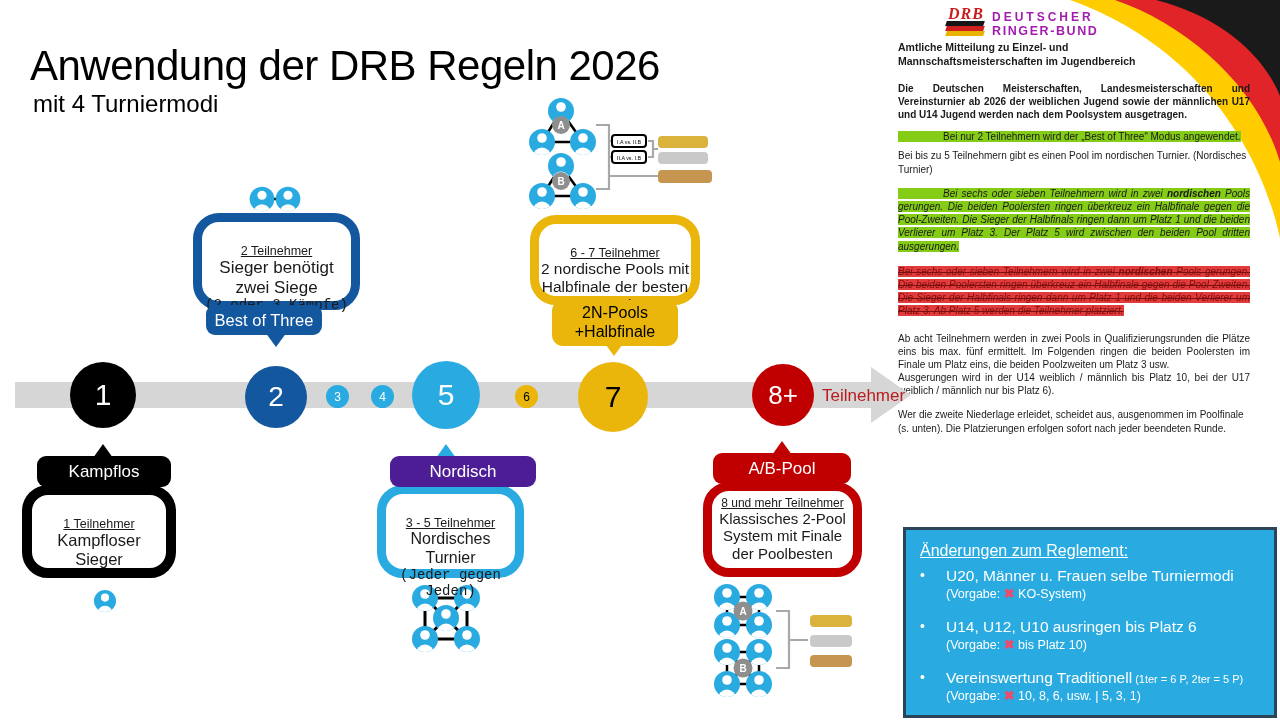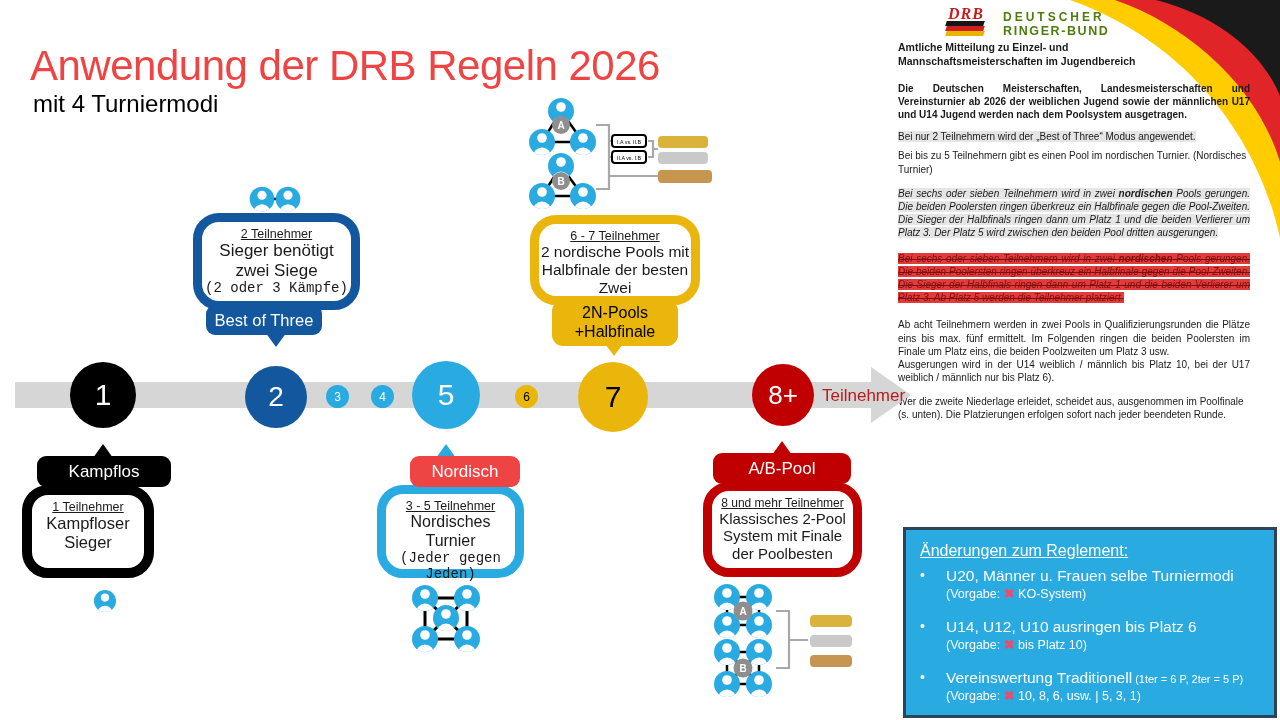--- a/index.html
+++ b/index.html
@@ -1,47 +1,47 @@
 <!DOCTYPE html>
 <html><head>
 <meta charset="utf-8">
 <style>
   * { margin:0; padding:0; box-sizing:border-box; }
   html,body { width:1280px; height:720px; overflow:hidden; background:#fff;
               font-family:"Liberation Sans", sans-serif; }
   .slide { position:relative; width:1280px; height:720px; background:#fff; overflow:hidden; }
 
   
-  .title    { position:absolute; left:30px; top:42px; font-size:42px; color:#ef4444; letter-spacing:-0.5px; }
+  .title    { position:absolute; left:30px; top:42px; font-size:42px; color:#000000; letter-spacing:-0.5px; }
   .subtitle { position:absolute; left:33px; top:90px; font-size:24px; color:#000; }
 
   
   .swoosh { position:absolute; right:0; top:0; }
 
   
   .logo { position:absolute; left:898px; top:8px; width:190px; height:32px;margin-left:44px; }
   .logo-flag { position:absolute; left:4px; top:0; width:40px; height:30px; }
   .logo-abbr { position:absolute; left:2px; top:-3px; font-family:"Liberation Serif", serif;
                font-style:italic; font-weight:bold; font-size:16px; color:#c81e1e; letter-spacing:1px;}
   .stripe { position:absolute; left:0; width:38px; height:5px; transform:skewX(-18deg); }
   .st-black { top:13px; background:#151515; }
   .st-red   { top:18px; background:#d01f1f; }
   .st-gold  { top:23px; background:#e8b400; }
-  .logo-name { position:absolute; left:61px; top:2px; color:#4d7c0f; }
+  .logo-name { position:absolute; left:50px; top:2px; color:#a21caf; }
   .logo-name .l1 { font-size:12px; font-weight:bold; letter-spacing:3px; }
   .logo-name .l2 { font-size:12.5px; font-weight:800; letter-spacing:1.6px; }
 
   
   .notice { position:absolute; left:898px; top:41px; width:352px; font-size:10px;
             line-height:1.32; color:#1a1a1a; }
   .np { margin-bottom:9px; }
   .just { text-align:justify; }
   .bold { font-weight:bold; }
   .italic { font-style:italic; }
-  .hl-cyan { background:#e5e5e5; }
+  .hl-cyan { background:#84cc16;padding-left:45px; }
   .hl-red  { background:#e23b3b; color:#7d0f0f; text-decoration:line-through; }
   .notice .heading { font-weight:bold; font-size:10.5px; margin-bottom:13px; }
   .notice .heading span { display:block; }
 
   
   .tl-bar   { position:absolute; left:15px; top:382px; width:858px; height:26px; background:#d6d6d6; }
   .tl-arrow { position:absolute; left:871px; top:367px; width:0; height:0;
               border-top:28px solid transparent; border-bottom:28px solid transparent;
               border-left:40px solid #d6d6d6; }
   .tl-label { position:absolute; left:822px; top:386px; font-size:17px; color:#b91c1c; z-index:4; }
@@ -51,21 +51,21 @@
   .n2 { left:245px; top:366px; width:62px; height:62px; background:#13589e; font-size:28px; }
   .n3 { left:326px; top:385px; width:23px; height:23px; background:#29abe2; font-size:12px; }
   .n4 { left:371px; top:385px; width:23px; height:23px; background:#29abe2; font-size:12px; }
   .n5 { left:412px; top:361px; width:68px; height:68px; background:#29abe2; font-size:30px; }
   .n6 { left:515px; top:385px; width:23px; height:23px; background:#eab60c; font-size:12px; color:#000; }
   .n7 { left:578px; top:362px; width:70px; height:70px; background:#eab60c; font-size:30px; color:#000; }
   .n8 { left:752px; top:364px; width:62px; height:62px; background:#c00000; font-size:26px; }
 
   
   .cbox { position:absolute; background:#fff; border-radius:26px; text-align:center;
-          z-index:2; padding-top:5px; }
+          z-index:2; padding-top:22px; }
   .ctab { position:absolute; border-radius:9px; color:#fff; text-align:center; z-index:3;
           display:flex; flex-direction:column; align-items:center; justify-content:center; }
   .ptr  { position:absolute; width:0; height:0; z-index:2; }
   .participants { font-size:12.5px; text-decoration:underline; color:#1a1a1a; }
   .cmain { font-size:16.5px; line-height:1.16; color:#1a1a1a; }
   .cnote { font-size:14px; color:#1a1a1a;font-family:Liberation Mono, monospace; }
 
   
   .bo3-box { left:193px; top:213px; width:167px; height:97px; border:9px solid #13589e; }
   .bo3-box .cmain { font-size:17px; }
@@ -75,29 +75,29 @@
 
   
   .p2n-box { left:530px; top:215px; width:170px; height:90px; border:9px solid #eab60c; }
   .p2n-box .cmain { font-size:15.5px; }
   .p2n-tab { left:552px; top:300px; width:126px; height:46px; background:#eab60c; color:#000;
              font-size:16px; line-height:1.18; border-radius:11px; }
   .p2n-ptr { left:603px; top:341px; border-left:11px solid transparent; border-right:11px solid transparent;
              border-top:15px solid #eab60c; }
 
   
-  .kmp-box { left:22px; top:485px; width:132px; height:93px; border:10px solid #000; }
+  .kmp-box { left:22px; top:485px; width:154px; height:93px; border:10px solid #000; }
   .kmp-tab { left:37px; top:456px; width:134px; height:31px; background:#000; font-size:17px; }
   .kmp-ptr { left:93px; top:444px; border-left:10px solid transparent; border-right:10px solid transparent;
              border-bottom:14px solid #000; }
 
   
   .nor-box { left:377px; top:485px; width:147px; height:93px; border:9px solid #29abe2;text-align:center; }
   .nor-box .cmain { font-size:16px; }
-  .nor-tab { left:390px; top:456px; width:110px; height:31px; background:#ef4444; font-size:17px;margin-left:20px; }
+  .nor-tab { left:390px; top:456px; width:146px; height:31px; background:#4c1d95; font-size:17px; }
   .nor-ptr { left:436px; top:444px; border-left:10px solid transparent; border-right:10px solid transparent;
              border-bottom:14px solid #29abe2; }
 
   
   .abp-box { left:703px; top:482px; width:159px; height:95px; border:9px solid #c00000; padding-top:5px; }
   .abp-box .participants { font-size:12px; }
   .abp-box .cmain { font-size:15px; }
   .abp-tab { left:713px; top:453px; width:138px; height:31px; background:#c00000; font-size:17px; }
   .abp-ptr { left:772px; top:441px; border-left:10px solid transparent; border-right:10px solid transparent;
              border-bottom:14px solid #c00000; }

